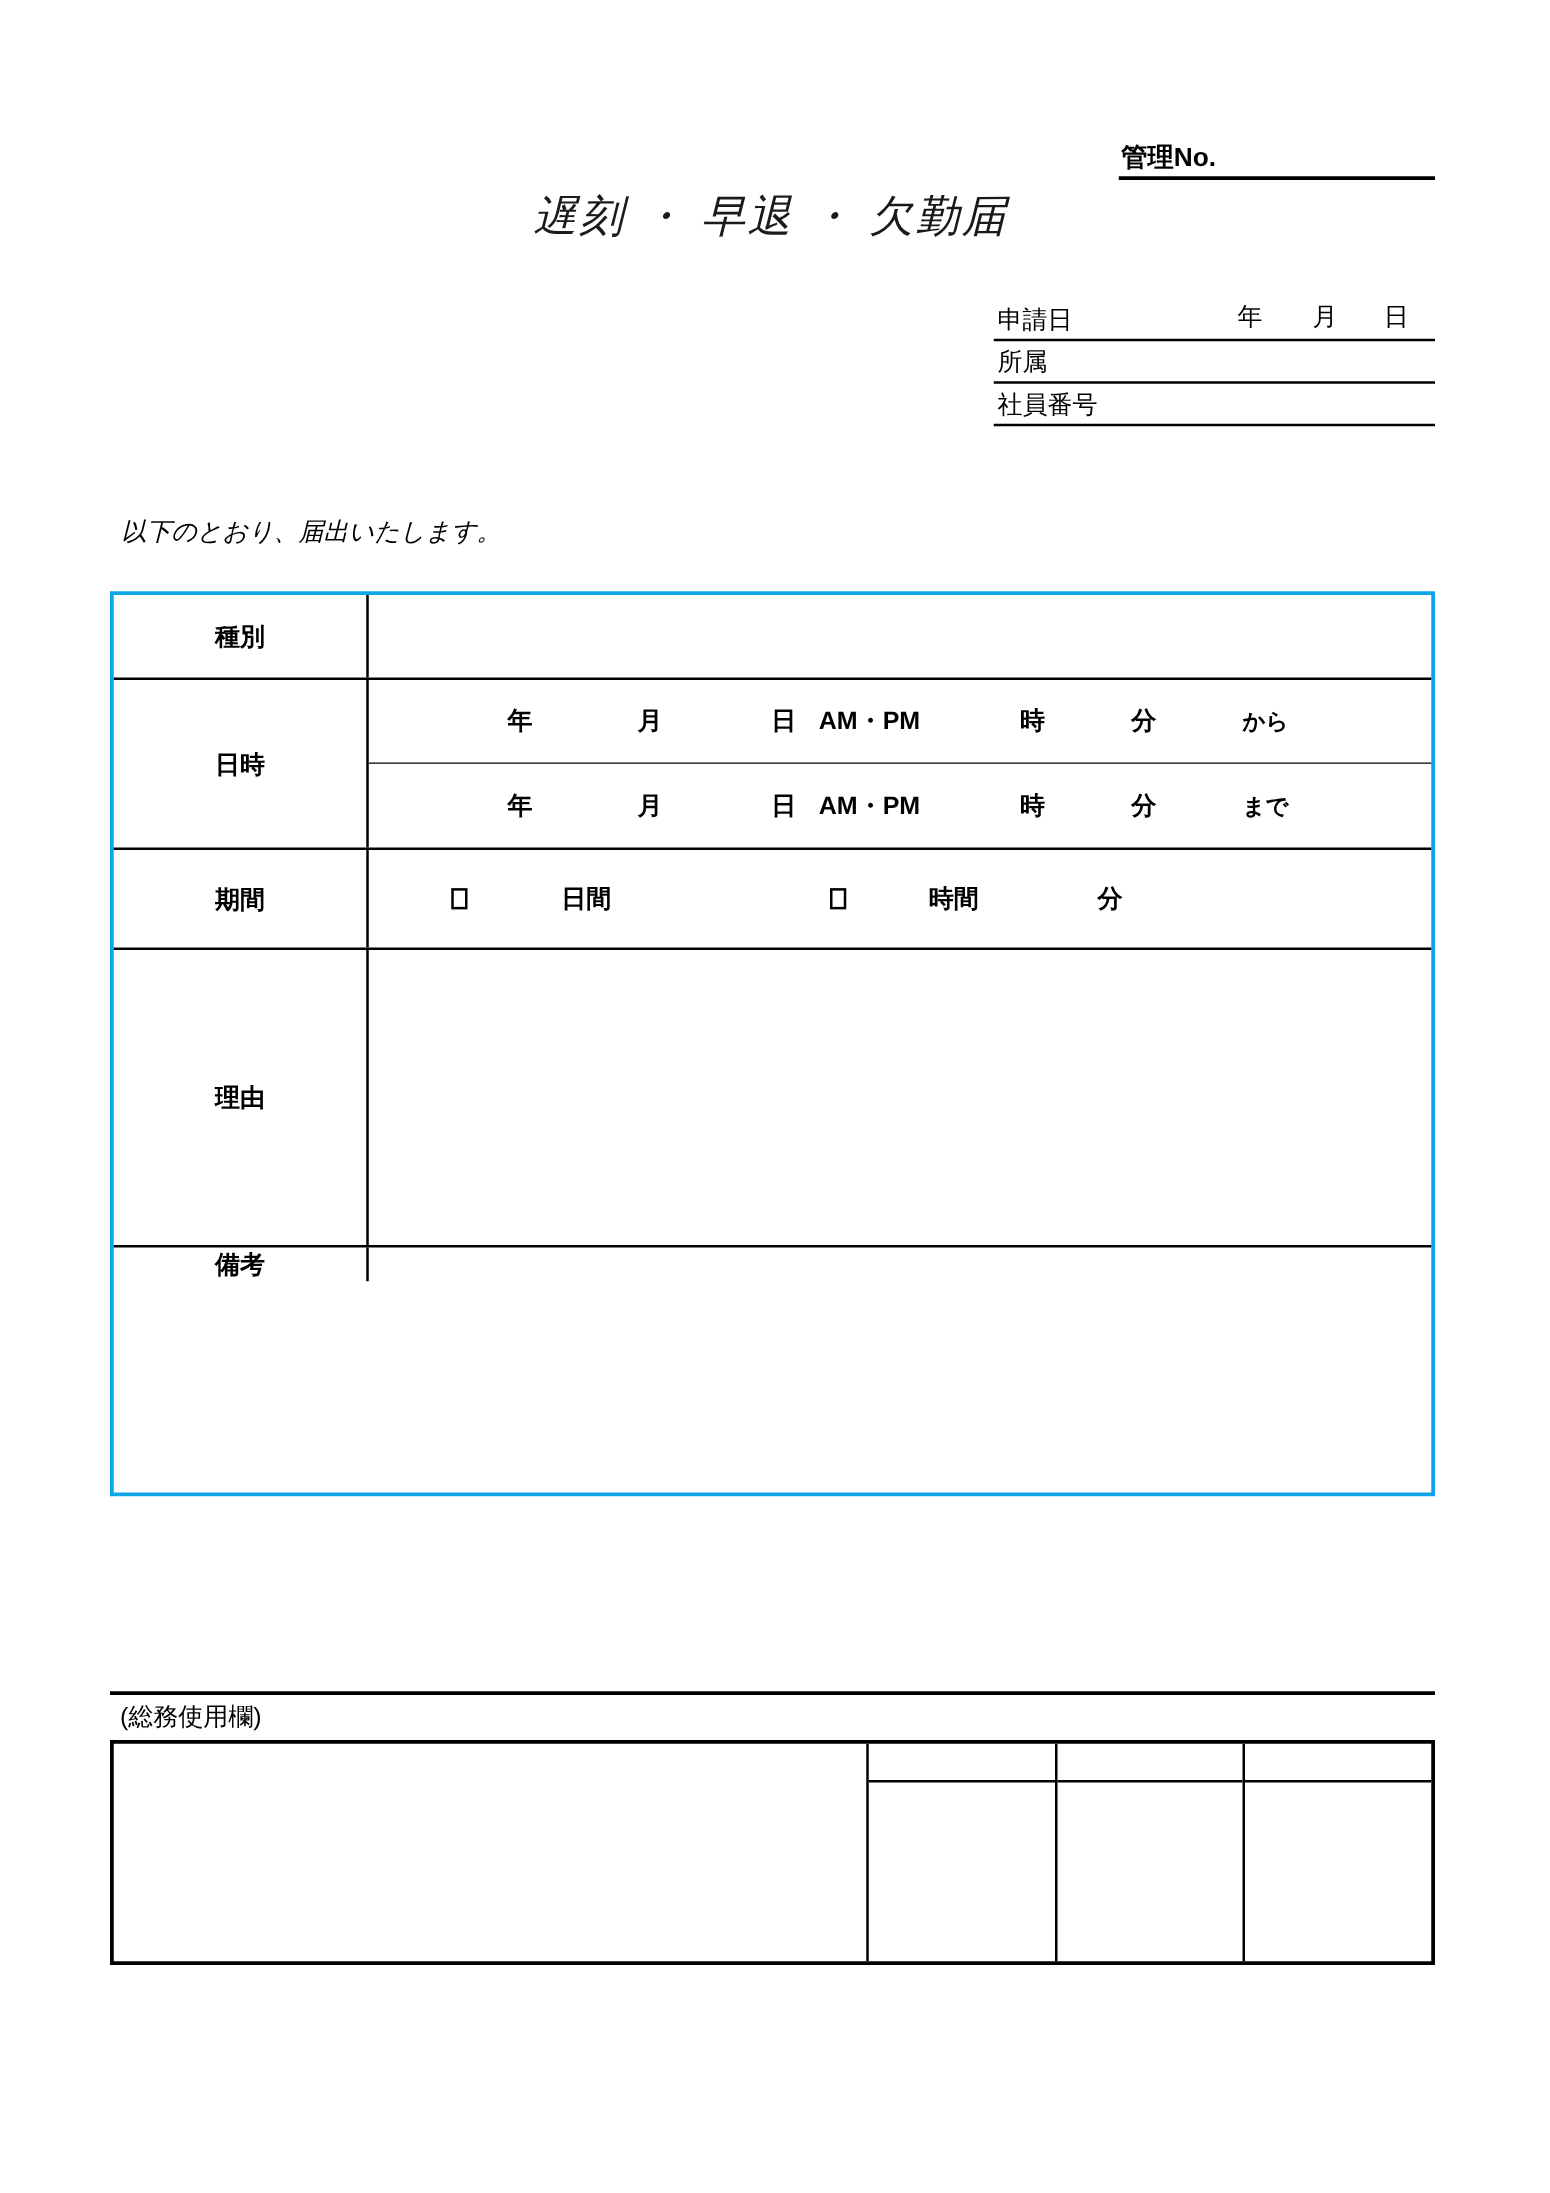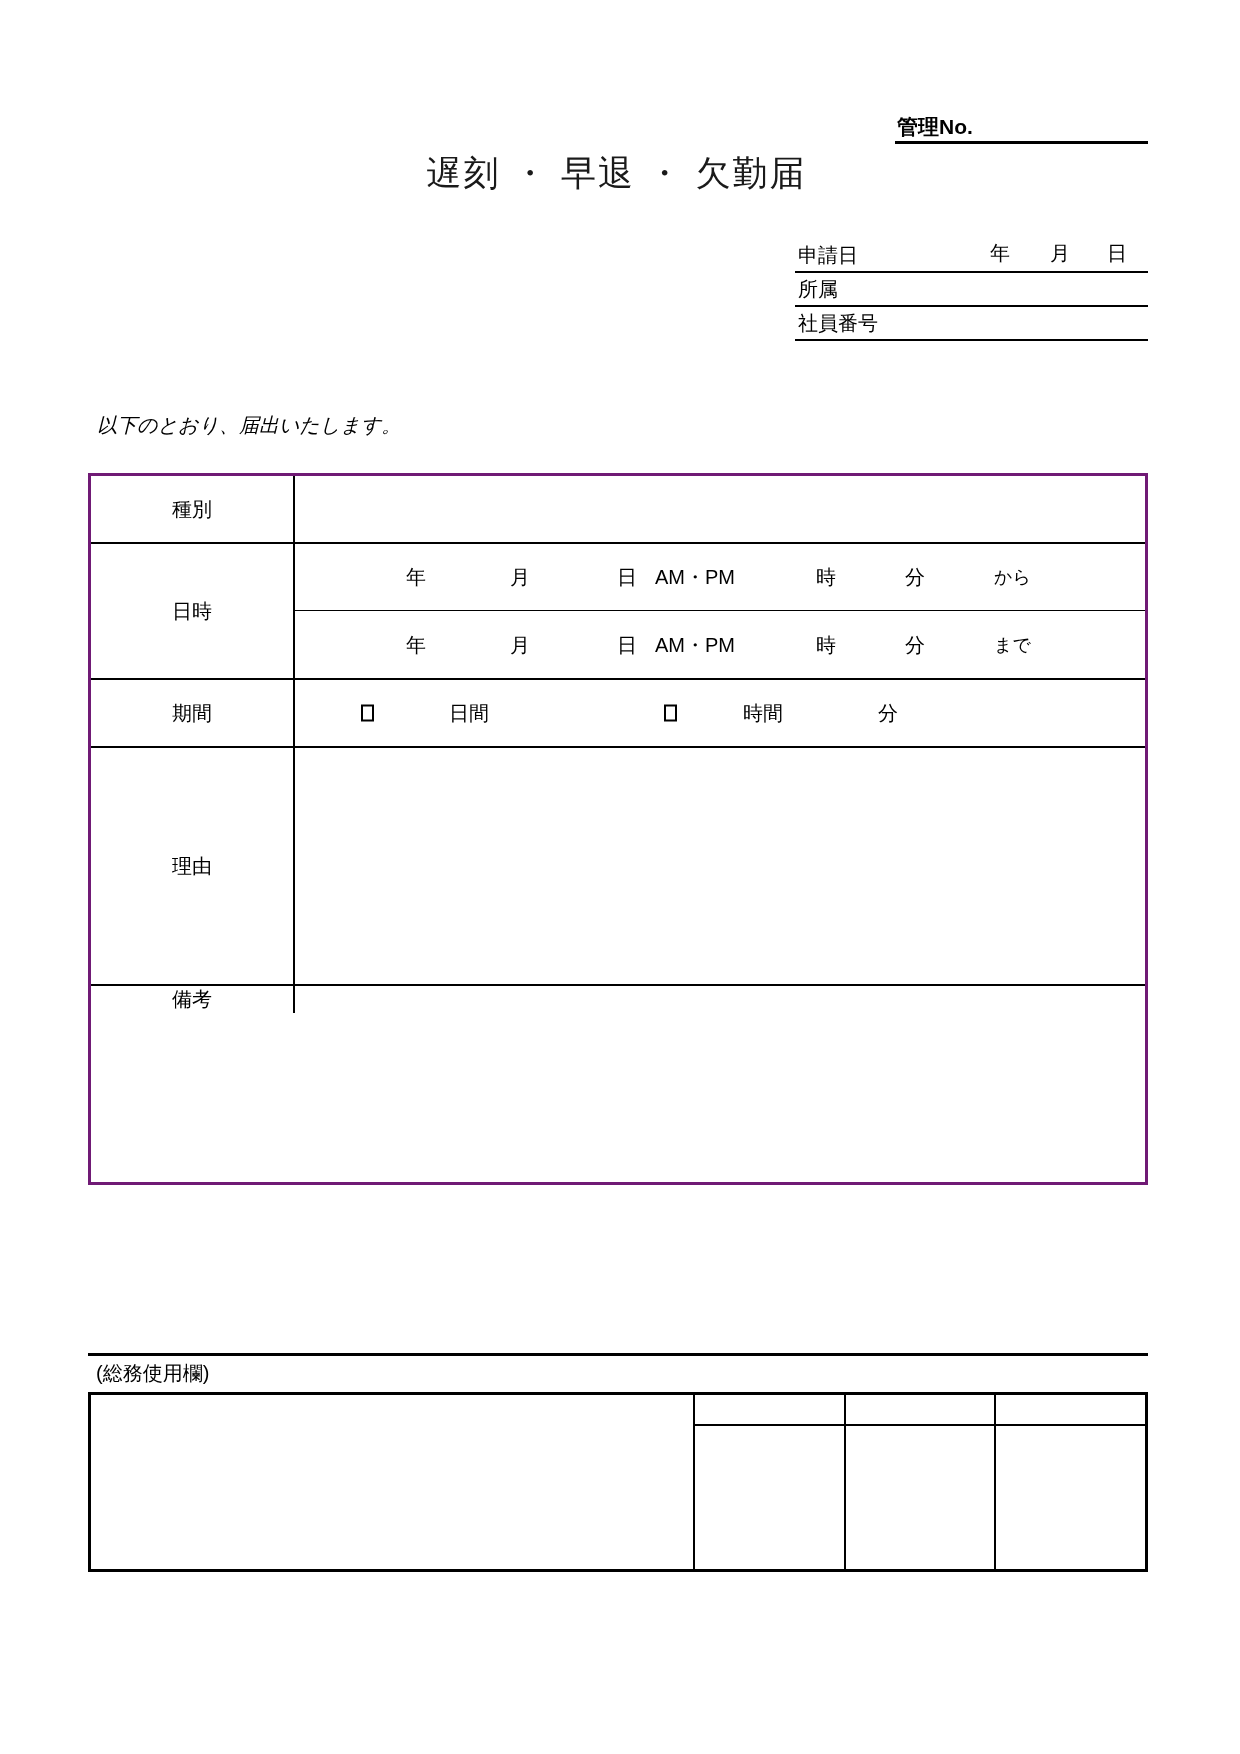--- a/index.html
+++ b/index.html
@@ -17,39 +17,40 @@
     position: absolute; left: 895px; top: 102px; width: 253px; height: 42px;
     border-bottom: 3px solid #000;
     display: flex; align-items: flex-end; font-weight: bold;
   }
   .kanri .lbl { font-size: 21px; line-height: 1.4; padding-left: 2px; }
 
   
   .title {
     position: absolute; left: 85px; top: 150px; width: 1063px;
     text-align: center; font-size: 35px; font-weight: 400;
-    letter-spacing: 2px; color: #1a1a1a;
+    letter-spacing: 2px; color: #1a1a1a; font-style: italic;
   }
 
   
   .applicant { position: absolute; left: 795px; top: 239px; width: 353px; }
   .app-row {
     position: relative; height: 34px; border-bottom: 2px solid #000;
     display: flex; align-items: center;
   }
   .app-row .lbl { font-size: 20px; padding-left: 3px; }
   .app-tok { position: absolute; font-size: 20px; bottom: 4px; }
 
   
   .intro { position: absolute; left: 97px; top: 412px; font-size: 20px; font-style: italic; }
 
   
   .form-table {
     position: absolute; left: 88px; top: 473px; width: 1060px;
-    border: 3px solid #701a75;
+    border: 3px solid #0ea5e9;
+    font-weight: bold;
   }
   .frow { display: flex; border-bottom: 2px solid #000; }
   .frow:last-child { border-bottom: none; flex-direction: column; }
   .flabel {
     width: 204px; flex: none; border-right: 2px solid #000;
     display: flex; align-items: center; justify-content: center;
     font-size: 20px;
   }
   .fcontent { flex: 1; position: relative; }
   .subrow { position: relative; height: 67px; }
@@ -126,21 +127,21 @@
           <span class="tok" style="left:215px">月</span>
           <span class="tok" style="left:322px">日</span>
           <span class="tok" style="left:360px">AM・PM</span>
           <span class="tok" style="left:521px">時</span>
           <span class="tok" style="left:610px">分</span>
           <span class="tok small" style="left:699px">まで</span>
         </div>
       </div>
     </div>
 
-    <div class="frow" style="height:68px">
+    <div class="frow" style="height:80px">
       <div class="flabel">期間</div>
       <div class="fcontent">
         <span class="cbox" style="left:66px"></span>
         <span class="tok" style="left:154px">日間</span>
         <span class="cbox" style="left:369px"></span>
         <span class="tok" style="left:448px">時間</span>
         <span class="tok" style="left:583px">分</span>
       </div>
     </div>
 

